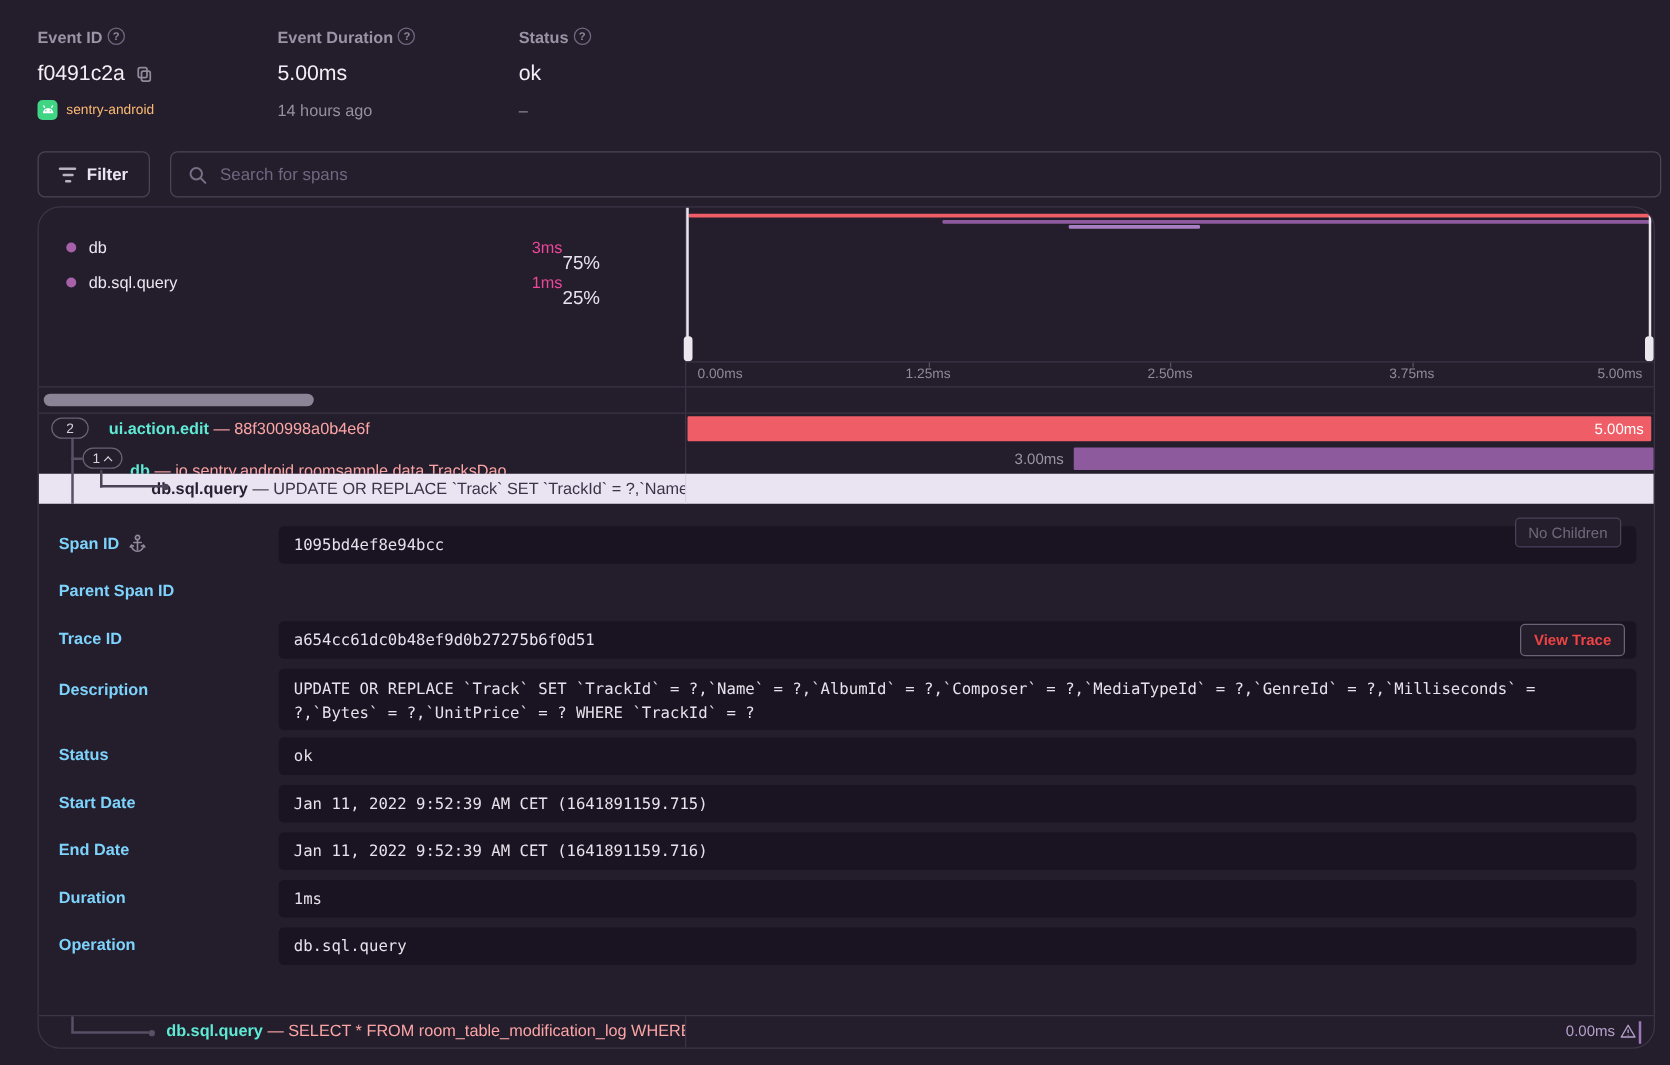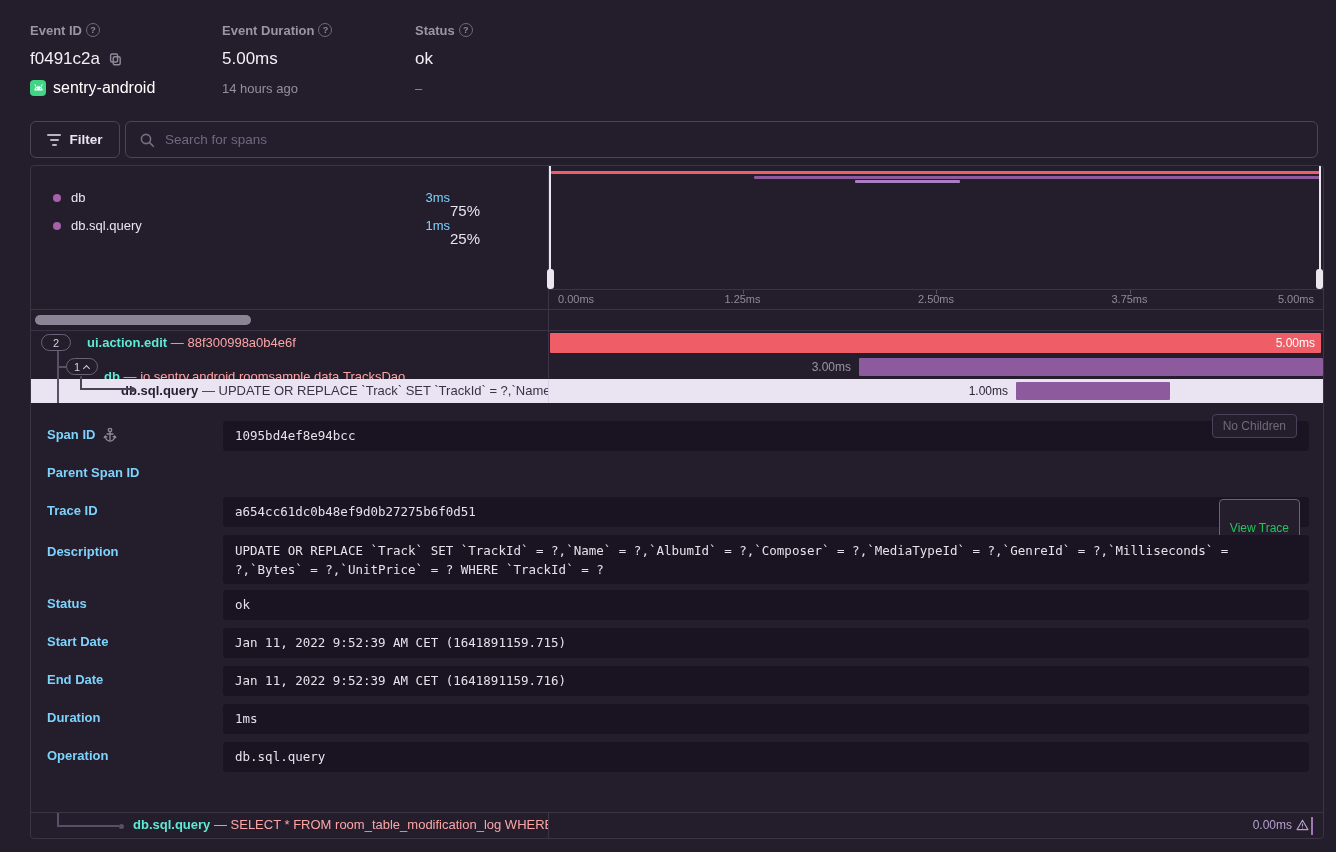--- a/index.html
+++ b/index.html
@@ -3,57 +3,57 @@
 <meta charset="utf-8">
 <style>
   * { margin:0; padding:0; box-sizing:border-box; }
   html,body { background:#241d2c; }
   .screen { position:relative; width:1336px; height:852px; background:#241d2c;
             font-family:"Liberation Sans","DejaVu Sans",sans-serif; color:#eee9f3; overflow:hidden; }
   .mono { font-family:"DejaVu Sans Mono","Liberation Mono",monospace; }
 
   
   .hdr-col { position:absolute; top:22px; }
-  .hdr-label-row { display:flex; align-items:center; gap:4px; height:16px; }
+  .hdr-label-row { display:flex; align-items:flex-start; gap:4px; height:16px; }
   .hdr-label { font-size:13px; font-weight:bold; color:#9b94a6; }
   .help-icon { width:14px; height:14px; border:1.4px solid #6f6980; border-radius:50%;
                color:#8e8899; font-size:9px; font-weight:bold; display:flex; align-items:center; justify-content:center; }
   .help-icon::after { content:"?"; }
   .hdr-value-row { display:flex; align-items:center; gap:8px; margin-top:11px; height:20px; }
   .hdr-value { font-size:17px; font-weight:500; color:#f3eff6; }
   .hdr-sub-row { display:flex; align-items:center; gap:7px; margin-top:10px; height:18px; }
   .hdr-sub { font-size:13px; color:#958fa0; }
-  .proj-link { font-size:16px; color:#ffffff; }
+  .proj-link { font-size:11px; color:#fdba74; }
   .android-badge { width:16px; height:16px; border-radius:4px; background:#3fd584;
                    display:flex; align-items:center; justify-content:center; }
 
   
   .filter-btn { position:absolute; left:30px; top:121px; width:90px; height:37px;
                 border:1px solid #4b4457; border-radius:6px; background:transparent;
                 display:flex; align-items:center; justify-content:center; gap:8px; cursor:pointer; }
   .filter-btn-label { font-size:13.5px; font-weight:bold; color:#e9e4ef; }
   .filter-glyph { display:flex; flex-direction:column; gap:3px; align-items:center; }
   .filter-glyph i { display:block; height:2px; background:#b9b3c2; border-radius:1px; }
   .filter-glyph i:nth-child(1){ width:14px; } .filter-glyph i:nth-child(2){ width:9px; } .filter-glyph i:nth-child(3){ width:5px; }
-  .search-box { position:absolute; left:125px; top:121px; width:1193px; height:37px;
+  .search-box { position:absolute; left:136px; top:121px; width:1193px; height:37px;
                 border:1px solid #4b4457; border-radius:6px; display:flex; align-items:center; padding:0 13px; gap:10px; }
   .search-box input { flex:1; background:transparent; border:none; outline:none; color:#d9d4e0;
                       font-size:13.5px; font-family:inherit; }
   .search-box input::placeholder { color:#6f6980; }
 
   
   .main-panel { position:absolute; left:30px; top:165px; width:1294px; height:674px;
-                border:1px solid #3b3447; border-radius:4px; overflow:hidden; }
+                border:1px solid #3b3447; border-radius:18px; overflow:hidden; }
 
   .top-section { display:flex; height:143px; }
   .legend-pane { width:518px; border-right:1px solid #3b3447; position:relative; }
   .legend-item { position:absolute; left:0; width:100%; height:20px; }
   .legend-item .dot { position:absolute; left:22px; top:6px; width:8px; height:8px; border-radius:50%; }
   .legend-item .op { position:absolute; left:40px; top:2px; font-size:13px; color:#ebe6f0; }
-  .legend-item .dur { position:absolute; right:98px; top:2px; font-size:13px; color:#7dd3fc; }
+  .legend-item .dur { position:absolute; right:98px; top:2px; font-size:13px; color:#ec4899; }
   .legend-item .pct { position:absolute; right:68px; top:2px; font-size:15px; font-weight:500; color:#e7e2ed;margin-top:12px; }
 
   .minimap-pane { flex:1; position:relative; }
   .mm-chart { position:absolute; left:0; top:0; right:0; height:123px; }
   .mm-line { position:absolute; height:3px; border-radius:1px; }
   .mm-handle-line { position:absolute; top:0; width:2px; height:123px; background:#eae7ef; }
   .mm-handle-cap { position:absolute; top:103px; width:7px; height:20px; border-radius:3px; background:#eae7ef; }
   .mm-axis { position:absolute; left:0; right:0; top:123px; height:20px; border-top:1px solid #3b3447; }
   .mm-tick-label { position:absolute; top:3px; font-size:11px; color:#8f8a99; }
   .mm-tick-mark { position:absolute; top:0; width:1px; height:4px; background:#56505f; }
@@ -89,21 +89,21 @@
 
   .detail-section { position:relative; height:411px; border-bottom:1px solid #3b3447; }
   .fld-label { position:absolute; left:16px; font-size:13px; font-weight:bold; color:#7dd3fc;
                display:flex; align-items:center; gap:8px; }
   .fld-box { position:absolute; left:192px; width:1086px; height:30px; background:#1a1322; border-radius:4px;
              font-size:12.5px; color:#e6e1ea; line-height:30px; padding:0 12px; overflow:hidden; white-space:nowrap; }
   .fld-box.tall { height:49px; line-height:19px; padding:6px 12px; white-space:normal; }
   .fld-btn { position:absolute; border-radius:4px; font-size:12px; cursor:pointer;
              background:#241d2c; display:flex; align-items:center; }
   .btn-disabled { border:1px solid #49425a; color:#6f697b; padding:4px 10px; }
-  .btn-normal { border:1px solid #6a6377; color:#22c55e; font-weight:normal; padding:21px 10px; }
+  .btn-normal { border:1px solid #6a6377; color:#ef4444; font-weight:bold; padding:5px 10px; }
 
   .bottom-row { position:relative; height:26px; display:flex; }
   .bottom-left { width:518px; border-right:1px solid #3b3447; position:relative; overflow:hidden; white-space:nowrap; }
   .bottom-right { flex:1; position:relative; }
   .bot-dur { position:absolute; right:14px; top:5px; font-size:12px; color:#b6a1cc; display:flex; align-items:center; gap:4px; }
   .bot-tick { position:absolute; right:10px; top:4px; width:2px; height:18px; background:#9d77b8; }
 </style>
 </head>
 <body>
 
@@ -260,24 +260,20 @@
         </div>
       </div>
 
       <div class="tree-row selected">
         <div class="row-left">
           <span class="row-text" style="left:90px;">
             <span class="row-op">db.sql.query</span>
             <span class="row-desc"> <span>—</span> <span>UPDATE OR REPLACE `Track` SET `TrackId` = ?,`Name` = ?,`Al</span></span>
           </span>
         </div>
-        <div class="row-right">
-          <span class="bar-label-out" style="right:315px; color:#2b2436;">1.00ms</span>
-          <div class="bar" style="left:467px; width:154px; top:3px; height:18px; background:#8d5a9e;"></div>
-        </div>
       </div>
 
       <div class="connector" style="left:26px; top:16px; width:2px; height:56px;"></div>
       <div class="connector" style="left:26px; top:35px; width:9px; height:2px;"></div>
       <div class="connector on-light" style="left:49px; top:45px; width:2px; height:14px;"></div>
       <div class="connector on-light" style="left:49px; top:57px; width:50px; height:2px;"></div>
       <div class="conn-dot" style="left:99px; top:55.5px;"></div>
     </div>
 
     <div class="detail-section">

